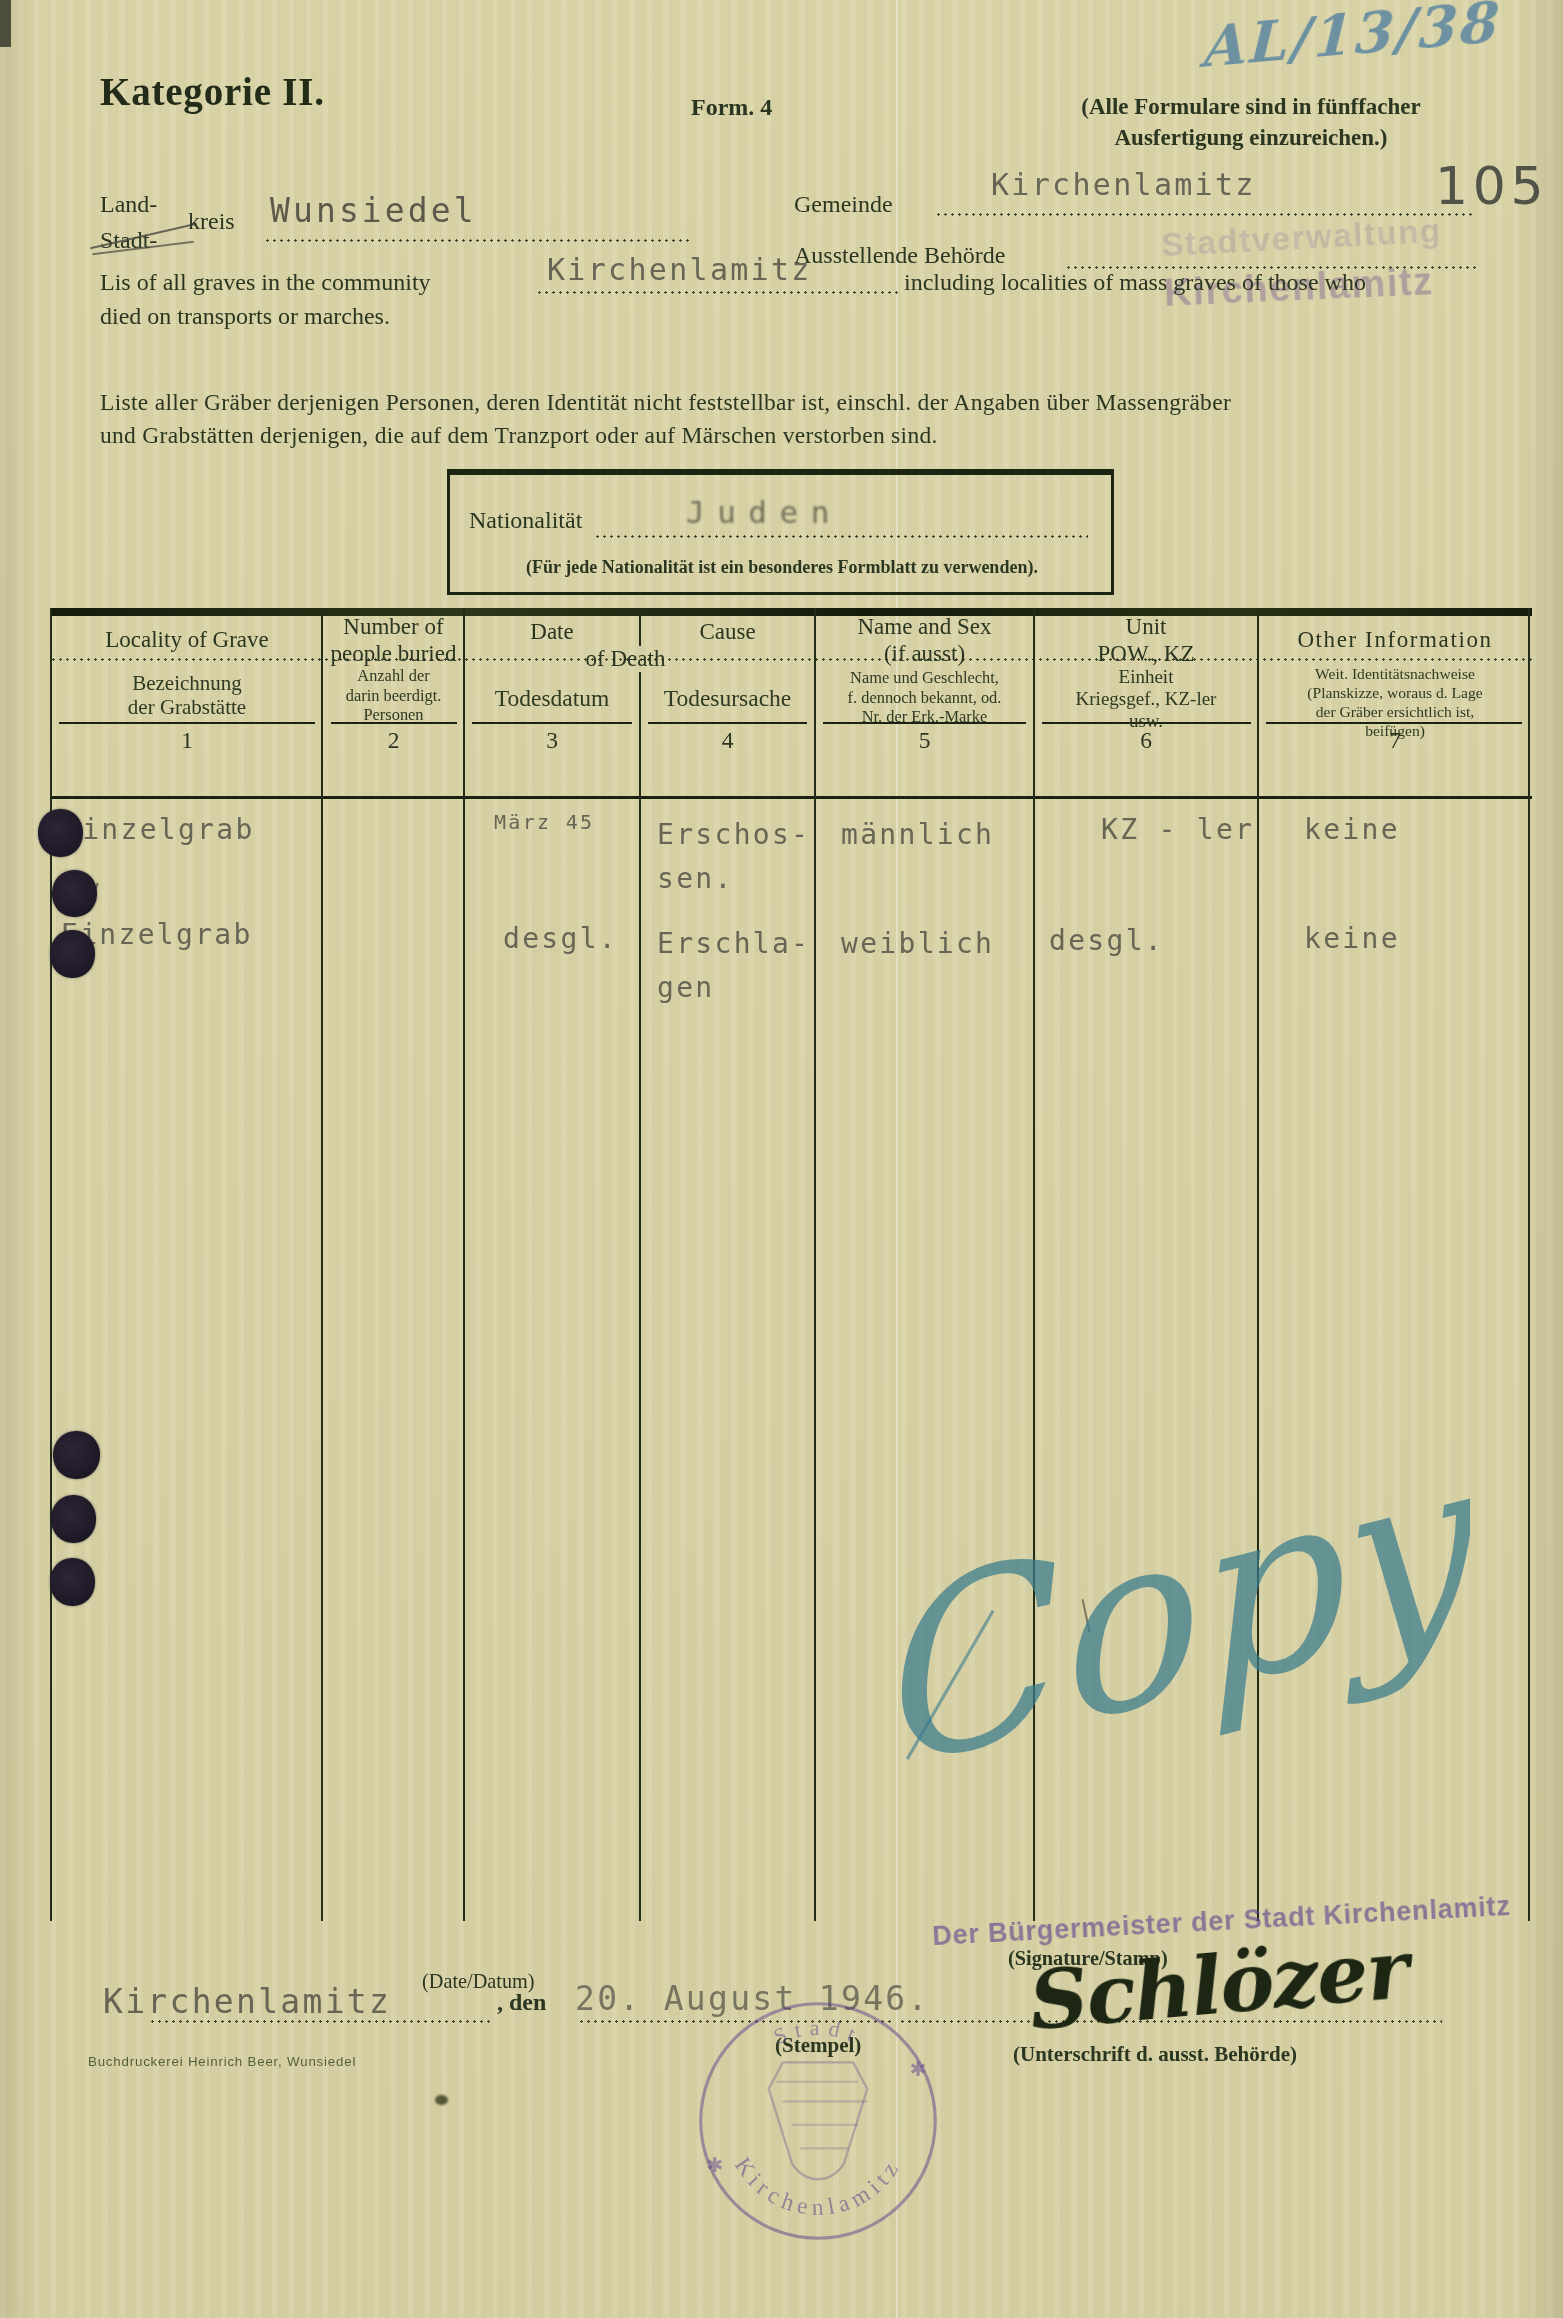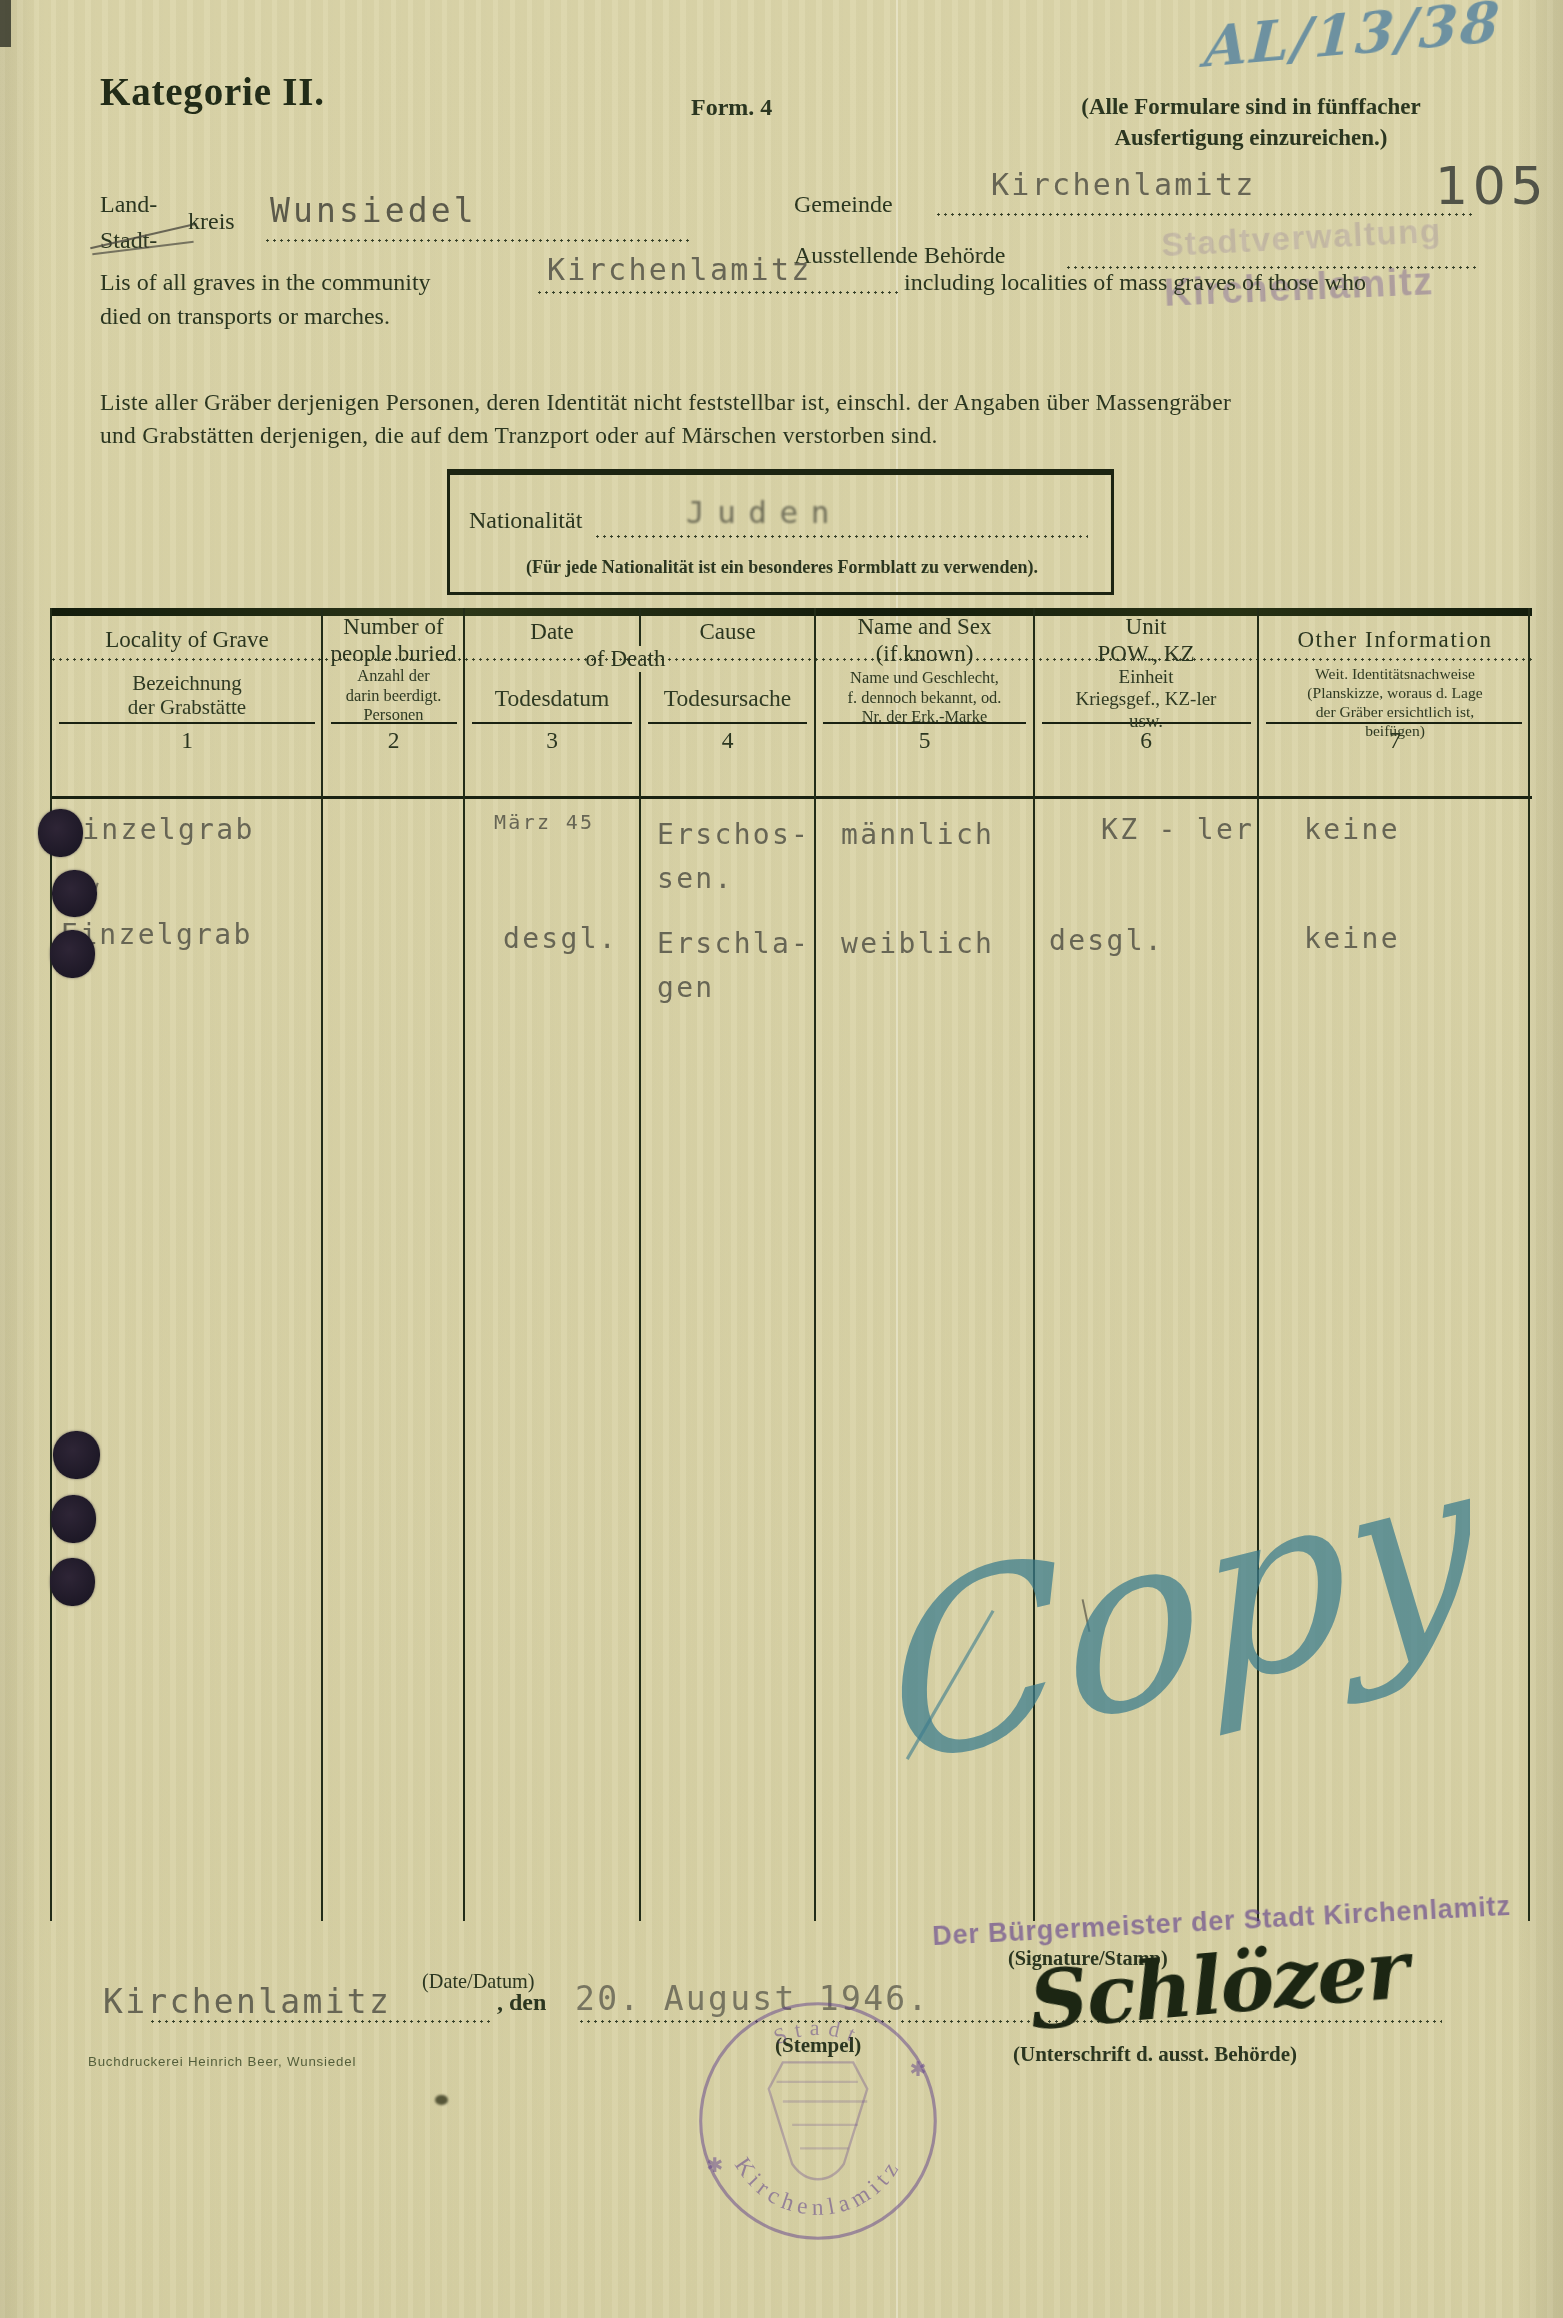--- a/index.html
+++ b/index.html
@@ -119,21 +119,21 @@
   <div class="abs vline" style="left:1257px;top:608px;height:1313px;"></div>
   <div class="abs vline" style="left:1528px;top:608px;height:1313px;"></div>
 
   <div class="abs printed center headEn" style="left:51px;top:627px;width:272px;">Locality of Grave</div>
   <div class="abs printed center headEn ml" style="left:323px;top:614px;width:141px;">Number of
 people buried</div>
   <div class="abs printed center headEn" style="left:464px;top:619px;width:176px;">Date</div>
   <div class="abs printed center headEn" style="left:640px;top:619px;width:175px;">Cause</div>
   <div class="abs printed center headEn" style="left:464px;top:646px;width:323px;">of Death</div>
   <div class="abs printed center headEn ml" style="left:815px;top:614px;width:219px;">Name and Sex
-(if known)</div>
+(if ausst)</div>
   <div class="abs printed center headEn ml" style="left:1034px;top:614px;width:224px;">Unit
 POW., KZ</div>
   <div class="abs printed center headEn" style="left:1259px;top:627px;width:272px;letter-spacing:1.6px;">Other Information</div>
 
   <div class="abs printed center headDe ml" style="left:51px;top:671px;width:272px;font-size:21px;line-height:24px;">Bezeichnung
 der Grabstätte</div>
   <div class="abs printed center headDe ml" style="left:323px;top:666px;width:141px;font-size:16.4px;line-height:19.5px;">Anzahl der
 darin beerdigt.
 Personen</div>
   <div class="abs printed center headDe" style="left:464px;top:685px;width:176px;font-size:23.5px;">Todesdatum</div>

